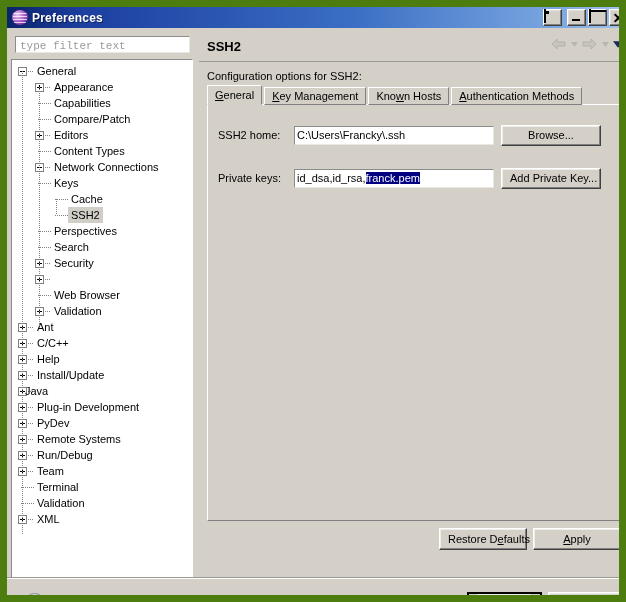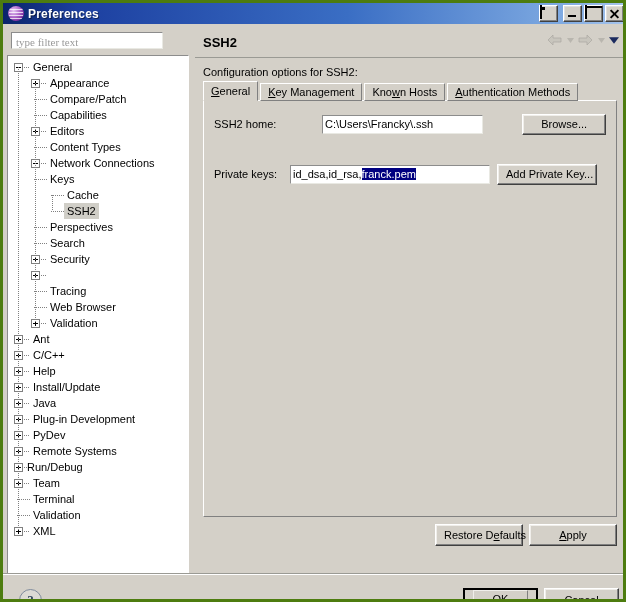--- a/index.html
+++ b/index.html
@@ -11,21 +11,21 @@
     font-family: "Liberation Sans", sans-serif;
     font-size: 11px;
     color: #000000;
   }
   #window {
     position: relative;
     width: 626px;
     height: 602px;
     box-sizing: border-box;
     background: #be185d;
-    border: 3px solid #4d7c0f;
+    border: 7px solid #4d7c0f;
     overflow: hidden;
   }
 
   
   .titlebar {
     position: absolute;
     left: 0; top: 0;
     width: 626px;
     height: 21px;
     background: linear-gradient(to right, #0a246a 0%, #1c3fa0 12%, #3a6ec4 55%, #7ba7e0 88%, #a8c6ee 100%);
@@ -97,31 +97,31 @@
   
   .leftpane {
     position: absolute;
     left: 4px; top: 5px;
     width: 182px;
     height: 546px;
   }
   .filterbox {
     position: absolute;
     left: 4px; top: 3px;
-    width: 152px;
+    width: 175px;
     height: 17px;
     box-sizing: border-box;
     background: #ffffff;
     border: 1px solid;
     border-color: #8c8c8c #e9e9e3 #e9e9e3 #8c8c8c;
     color: #a0a0a0;
     font-size: 11px;
     padding: 2px 8px 0 4px;
     outline: none;
-    font-family: Liberation Serif, serif;
+    font-family: Liberation Mono, monospace;
   }
   .filterbox::placeholder { color: #9a9a9a; opacity: 1; }
   .treebox {
     position: absolute;
     left: 0; top: 26px;
     width: 182px;
     height: 520px;
     box-sizing: border-box;
     background: #ffffff;
     border: 1px solid;
@@ -278,21 +278,21 @@
 
   
   .frow {
     position: absolute;
     left: 10px;
     right: 10px;
     height: 20px;
     display: flex;
     align-items: center;
   }
-  .frow.r1 { top: 13px; gap: 32px; }
+  .frow.r1 { top: 20px; }
   .frow.r2 { top: 63px; }
   .flabel {
     font-size: 11px;
     width: 76px;
     flex: none;
     text-align: left;
   }
   .ftext {
     height: 19px;
     box-sizing: border-box;
@@ -428,25 +428,25 @@
               <span class="hline" style="left: 16px; top: 8px; width: 6px;"></span>
               <span class="lbl" style="left: 22px;">General</span>
             </div>
             <div class="trow">
               <span class="exp plus" style="left: 23px;"></span>
               <span class="hline" style="left: 33px; top: 8px; width: 6px;"></span>
               <span class="lbl" style="left: 39px;">Appearance</span>
             </div>
             <div class="trow">
               <span class="hline" style="left: 26px; top: 8px; width: 13px;"></span>
+              <span class="lbl" style="left: 39px;">Capabilities</span>
+            </div>
+            <div class="trow">
+              <span class="hline" style="left: 26px; top: 8px; width: 13px;"></span>
               <span class="lbl" style="left: 39px;">Compare/Patch</span>
-            </div>
-            <div class="trow">
-              <span class="hline" style="left: 26px; top: 8px; width: 13px;"></span>
-              <span class="lbl" style="left: 39px;">Capabilities</span>
             </div>
             <div class="trow">
               <span class="exp plus" style="left: 23px;"></span>
               <span class="hline" style="left: 33px; top: 8px; width: 6px;"></span>
               <span class="lbl" style="left: 39px;">Editors</span>
             </div>
             <div class="trow">
               <span class="hline" style="left: 26px; top: 8px; width: 13px;"></span>
               <span class="lbl" style="left: 39px;">Content Types</span>
             </div>
@@ -479,24 +479,20 @@
               <span class="exp plus" style="left: 23px;"></span>
               <span class="hline" style="left: 33px; top: 8px; width: 6px;"></span>
               <span class="lbl" style="left: 39px;">Security</span>
             </div>
             <div class="trow">
               <span class="exp plus" style="left: 23px;"></span>
               <span class="hline" style="left: 33px; top: 8px; width: 6px;"></span>
             </div>
             <div class="trow">
               <span class="hline" style="left: 26px; top: 8px; width: 13px;"></span>
-              <span class="lbl" style="left: 39px;">Tracing</span>
-            </div>
-            <div class="trow">
-              <span class="hline" style="left: 26px; top: 8px; width: 13px;"></span>
               <span class="lbl" style="left: 39px;">Web Browser</span>
             </div>
             <div class="trow">
               <span class="exp plus" style="left: 23px;"></span>
               <span class="hline" style="left: 33px; top: 8px; width: 6px;"></span>
               <span class="lbl" style="left: 39px;">Validation</span>
             </div>
             <div class="trow">
               <span class="exp plus" style="left: 6px;"></span>
               <span class="hline" style="left: 16px; top: 8px; width: 6px;"></span>
@@ -513,41 +509,41 @@
               <span class="lbl" style="left: 22px;">Help</span>
             </div>
             <div class="trow">
               <span class="exp plus" style="left: 6px;"></span>
               <span class="hline" style="left: 16px; top: 8px; width: 6px;"></span>
               <span class="lbl" style="left: 22px;">Install/Update</span>
             </div>
             <div class="trow">
               <span class="exp plus" style="left: 6px;"></span>
               <span class="hline" style="left: 16px; top: 8px; width: 6px;"></span>
-              <span class="lbl" style="left: 22px;">Java</span>
+              <span class="lbl" style="left: 10px;">Java</span>
             </div>
             <div class="trow">
               <span class="exp plus" style="left: 6px;"></span>
               <span class="hline" style="left: 16px; top: 8px; width: 6px;"></span>
               <span class="lbl" style="left: 22px;">Plug-in Development</span>
             </div>
             <div class="trow">
               <span class="exp plus" style="left: 6px;"></span>
               <span class="hline" style="left: 16px; top: 8px; width: 6px;"></span>
               <span class="lbl" style="left: 22px;">PyDev</span>
             </div>
             <div class="trow">
               <span class="exp plus" style="left: 6px;"></span>
               <span class="hline" style="left: 16px; top: 8px; width: 6px;"></span>
               <span class="lbl" style="left: 22px;">Remote Systems</span>
             </div>
             <div class="trow">
               <span class="exp plus" style="left: 6px;"></span>
               <span class="hline" style="left: 16px; top: 8px; width: 6px;"></span>
-              <span class="lbl" style="left: 16px; text-align: center;">Run/Debug</span>
+              <span class="lbl" style="left: 22px; text-align: center;">Run/Debug</span>
             </div>
             <div class="trow">
               <span class="exp plus" style="left: 6px;"></span>
               <span class="hline" style="left: 16px; top: 8px; width: 6px;"></span>
               <span class="lbl" style="left: 22px;">Team</span>
             </div>
             <div class="trow">
               <span class="hline" style="left: 9px; top: 8px; width: 13px;"></span>
               <span class="lbl" style="left: 22px;">Terminal</span>
             </div>

